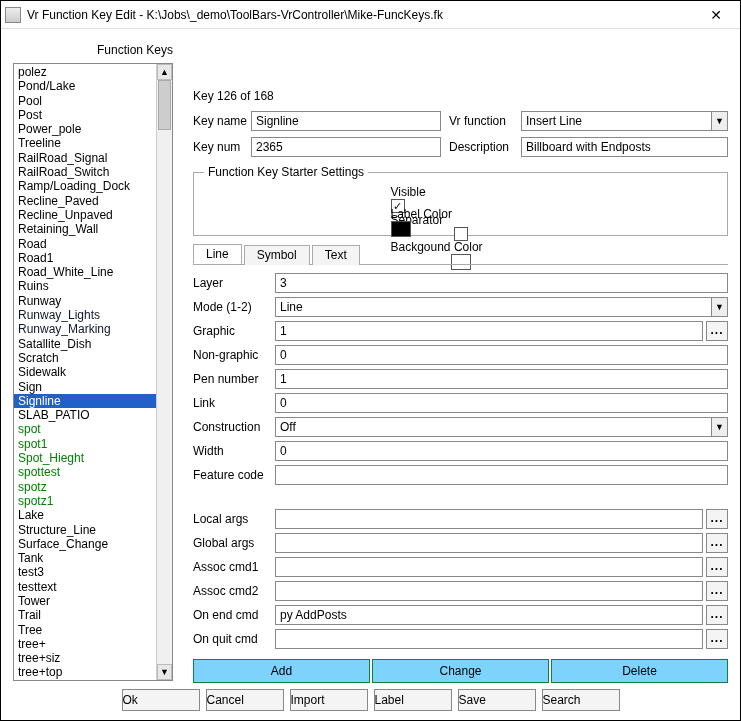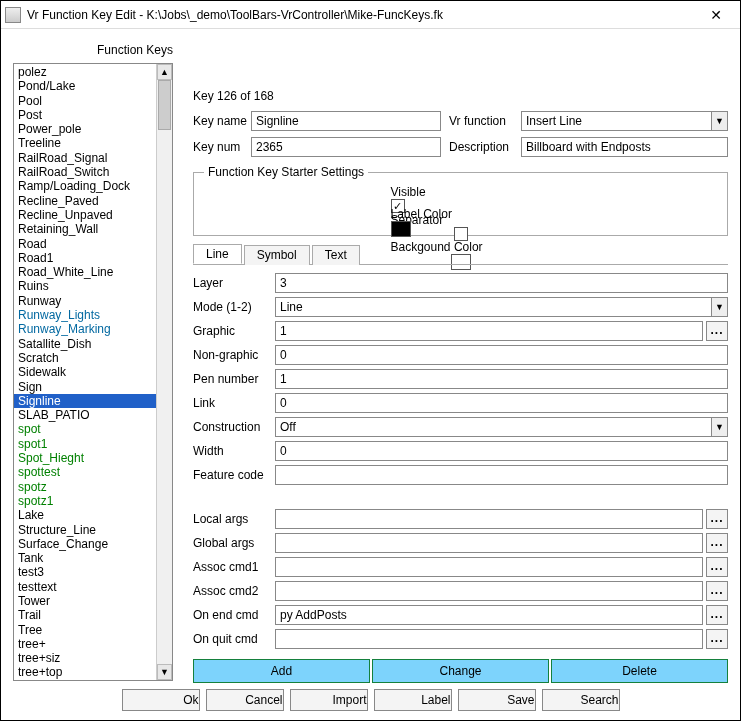--- a/index.html
+++ b/index.html
@@ -64,21 +64,21 @@
     padding: 0 4px;
     height: 14.3px;
     line-height: 14.3px;
     white-space: nowrap;
     cursor: default;
   }
   .listbox .item.selected {
     background: #2060c8;
     color: #fff;
   }
-  .listbox .item.red { color: #0369a1; }
+  .listbox .item.red { color: #0f172a; }
   .listbox .item.green { color: #008000; }
   .scrollbar {
     width: 16px;
     background: #f0f0f0;
     border-left: 1px solid #ccc;
     position: relative;
   }
   .scrollbar .arrow {
     height: 16px;
     text-align: center;
@@ -209,21 +209,21 @@
     display: flex;
     justify-content: center;
     gap: 6px;
     padding: 8px 0 10px 0;
   }
   .bottombar .btn {
     width: 78px;
     height: 22px;
     border: 1px solid #888;
     background: #f4f4f4;
-    text-align: right;
+    text-align: left;
     line-height: 20px;
     cursor: pointer;
   }
 </style>
 </head>
 <body>
 
 <div class="titlebar">
   <div class="appicon"></div>
   <div class="title">Vr Function Key Edit - K:\Jobs\_demo\ToolBars-VrController\Mike-FuncKeys.fk</div>

